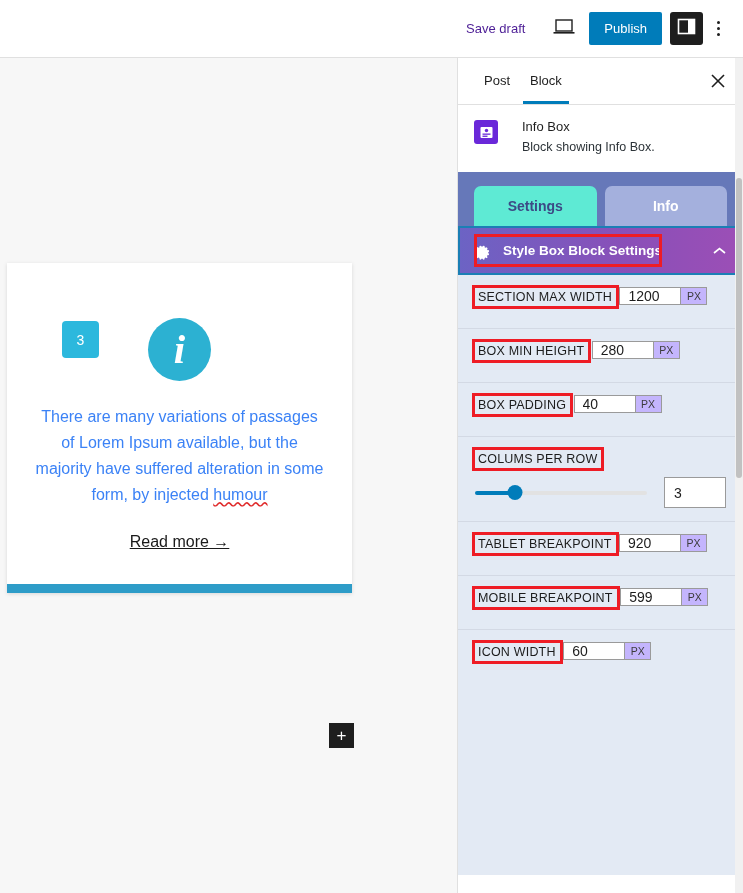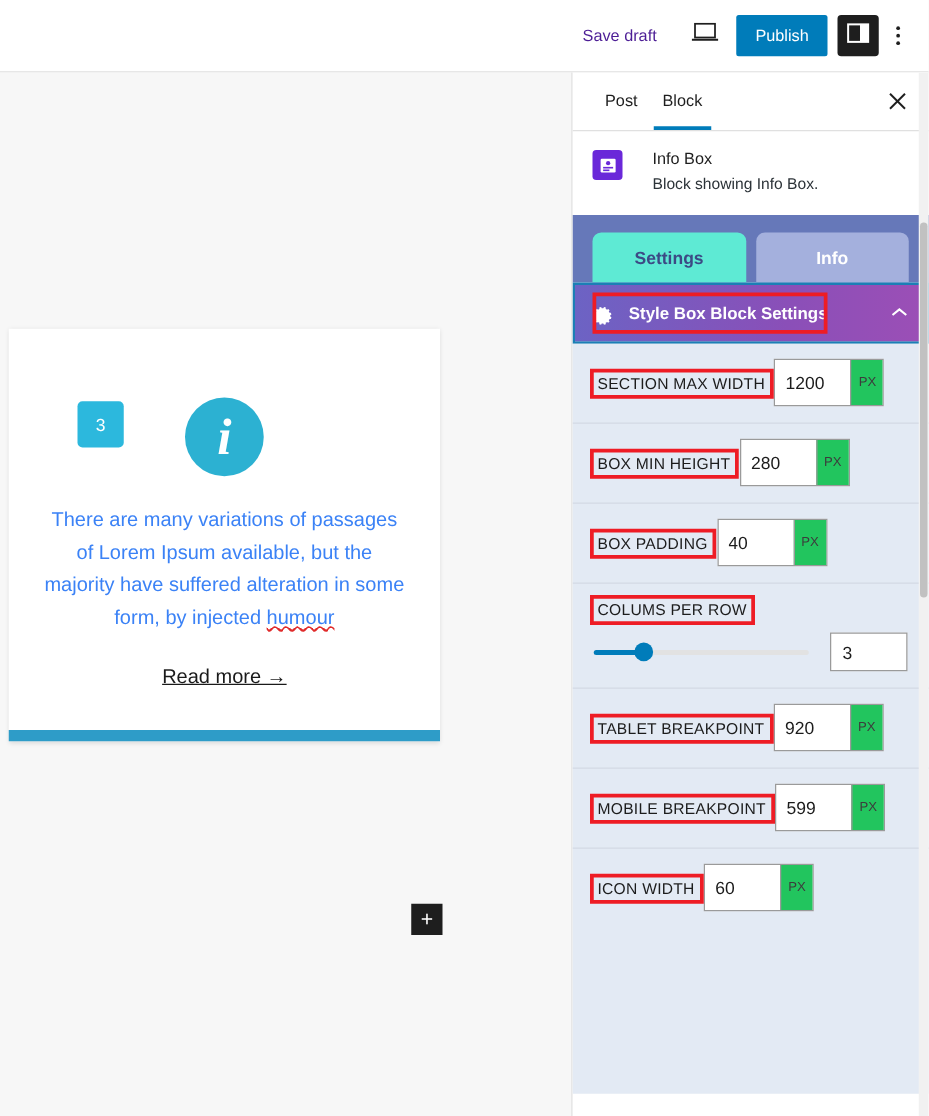--- a/index.html
+++ b/index.html
@@ -354,40 +354,40 @@
   }
   .field-label .lbl-ann {
     position: absolute;
     left: -3px; top: -3px;
     right: -4px; bottom: -3px;
     border: 3px solid #ee1c25;
     box-sizing: border-box;
   }
   .unit-input {
     display: inline-flex;
-    height: 38px;
+    height: 18px;
     border: 1px solid #9a9a9a;
     background: #ffffff;
     box-sizing: border-box;
     width: 88px;
   }
   .unit-input input {
     border: none;
     outline: none;
     width: 100%;
     padding-left: 8px;
     font-size: 14px;
     color: #1c1c1c;
     background: transparent;
     font-family: "Liberation Sans", sans-serif;
   }
   .unit-suffix {
     width: 25px;
     flex: 0 0 auto;
-    background: #22c55e;
+    background: #c4b5fd;
     border-left: 1px solid #9a9a9a;
     display: flex;
     align-items: center;
     justify-content: center;
     font-size: 10.5px;
     color: #3c3c3c;
   }
   .range-row {
     display: flex;
     align-items: center;

